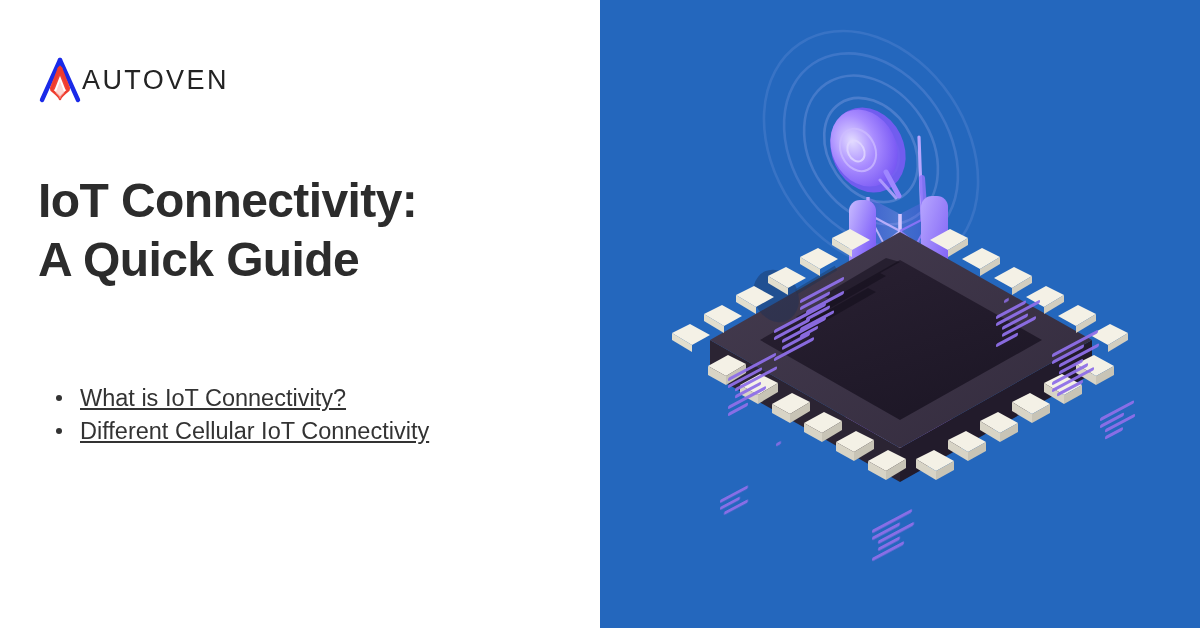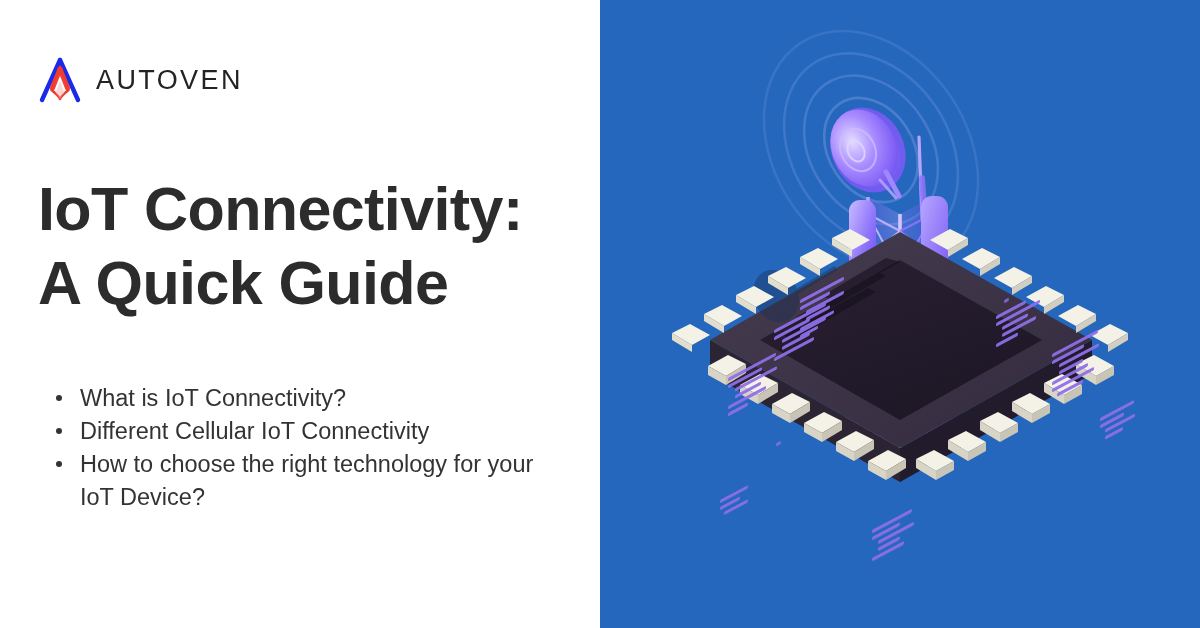--- a/index.html
+++ b/index.html
@@ -20,40 +20,40 @@
   .left-panel {
     position:relative;
     width:600px; height:628px;
     background:#ffffff;
     flex:0 0 600px;
   }
 
   .brand {
     position:absolute;
     left:38px; top:57px;
-    display:flex; align-items:center; gap:14px;
+    display:flex; align-items:center; 
   }
   .brand-mark { width:44px; height:46px; display:block; }
   .brand-word {
     font-family:"Liberation Sans", sans-serif;
     font-size:27px;
     font-weight:400;
     letter-spacing:2.4px;
     color:#232323;
     line-height:1;
     white-space:nowrap;
   }
 
   .headline {
     position:absolute;
     left:38px; top:172px;
     width:540px;
     font-family:"Liberation Sans", sans-serif;
     font-weight:700;
-    font-size:61px;
+    font-size:48px;
     line-height:1.22;
     letter-spacing:-0.6px;
     color:#2c2c2c;
     white-space:pre-line;
   }
 
   .bullets {
     position:absolute;
     left:52px; top:382px;
     width:520px;
@@ -61,20 +61,21 @@
   }
   .bullets li {
     position:relative;
     font-family:"Liberation Sans", sans-serif;
     font-size:23.5px;
     font-weight:400;
     line-height:1.40;
     color:#333333;
     padding-left:28px;
     margin-bottom:0px;
+    text-decoration:underline;
   }
   .bullets li .dot {
     position:absolute;
     left:4px; top:13px;
     width:6px; height:6px;
     border-radius:50%;
     background:#333333;
   }
 
   
@@ -115,24 +116,20 @@
 
     <ul class="bullets">
       <li>
         <span class="dot"></span>
         <span>What is IoT Connectivity?</span>
       </li>
       <li>
         <span class="dot"></span>
         <span>Different Cellular IoT Connectivity</span>
       </li>
-      <li>
-        <span class="dot"></span>
-        <span>How to choose the right technology for your IoT Device?</span>
-      </li>
     </ul>
 
   </div>
 
   <div class="right-panel">
     <svg class="art" viewBox="0 0 600 628" xmlns="http://www.w3.org/2000/svg" aria-hidden="true">
 
       <defs>
         <linearGradient id="gTowerL" x1="0" y1="0" x2="1" y2="0">
           <stop offset="0%" stop-color="#7c5cf5"></stop>

